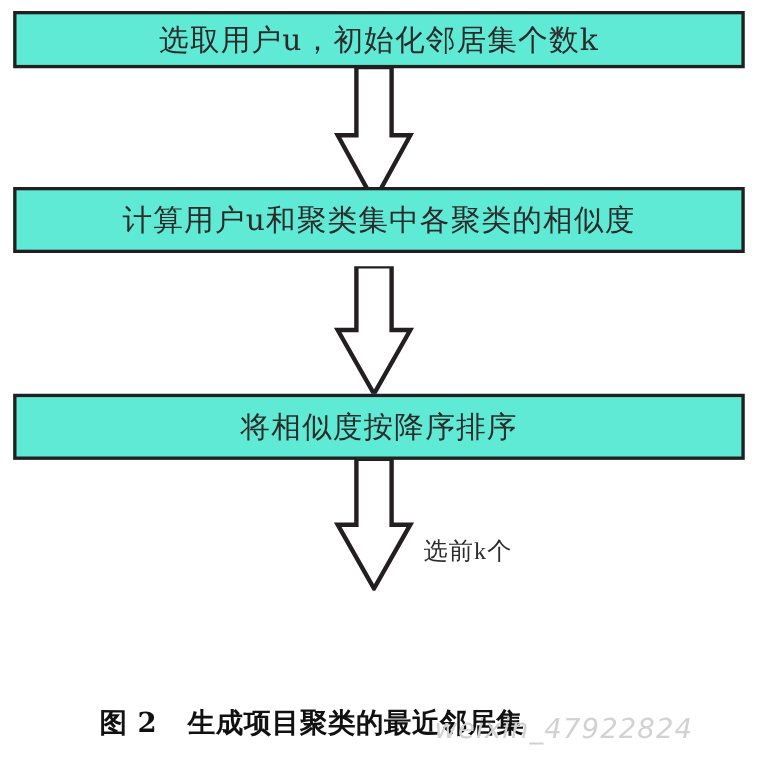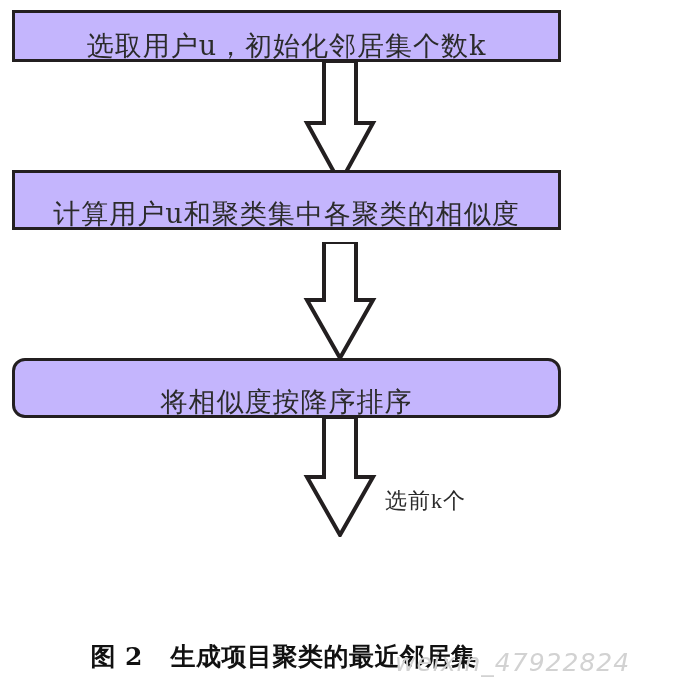--- a/index.html
+++ b/index.html
@@ -15,40 +15,40 @@
     width: 689px;
     height: 688px;
     background: #ffffff;
     overflow: hidden;
   }
 
   
   .proc-box {
     position: absolute;
     left: 12px;
-    width: 549px;
+    width: 665px;
     box-sizing: border-box;
     border: 3px solid #231f20;
-    background: #c4b5fd;
+    background: #5eead4;
     display: flex;
-    align-items: flex-end;
+    align-items: center;
     justify-content: center;
   }
   .proc-box .box-label {
     font-family: "DejaVu Serif", "Liberation Serif", serif;
     font-size: 27px;
     line-height: 1;
     color: #2b2b2b;
     letter-spacing: 1px;
     white-space: nowrap;
   }
 
   #box-1 { top: 10px;  height: 52px; }
   #box-2 { top: 170px; height: 60px; }
-  #box-3 { top: 358px; height: 60px; border-radius: 13px; }
+  #box-3 { top: 358px; height: 60px; }
   #box-4 { top: 536px; height: 60px; }
 
   
   .block-arrow {
     position: absolute;
     left: 300px;
     width: 80px;
   }
   .block-arrow svg { display: block; width: 80px; height: 100%; }
   #arrow-1 { top: 61px;  height: 124px; }

